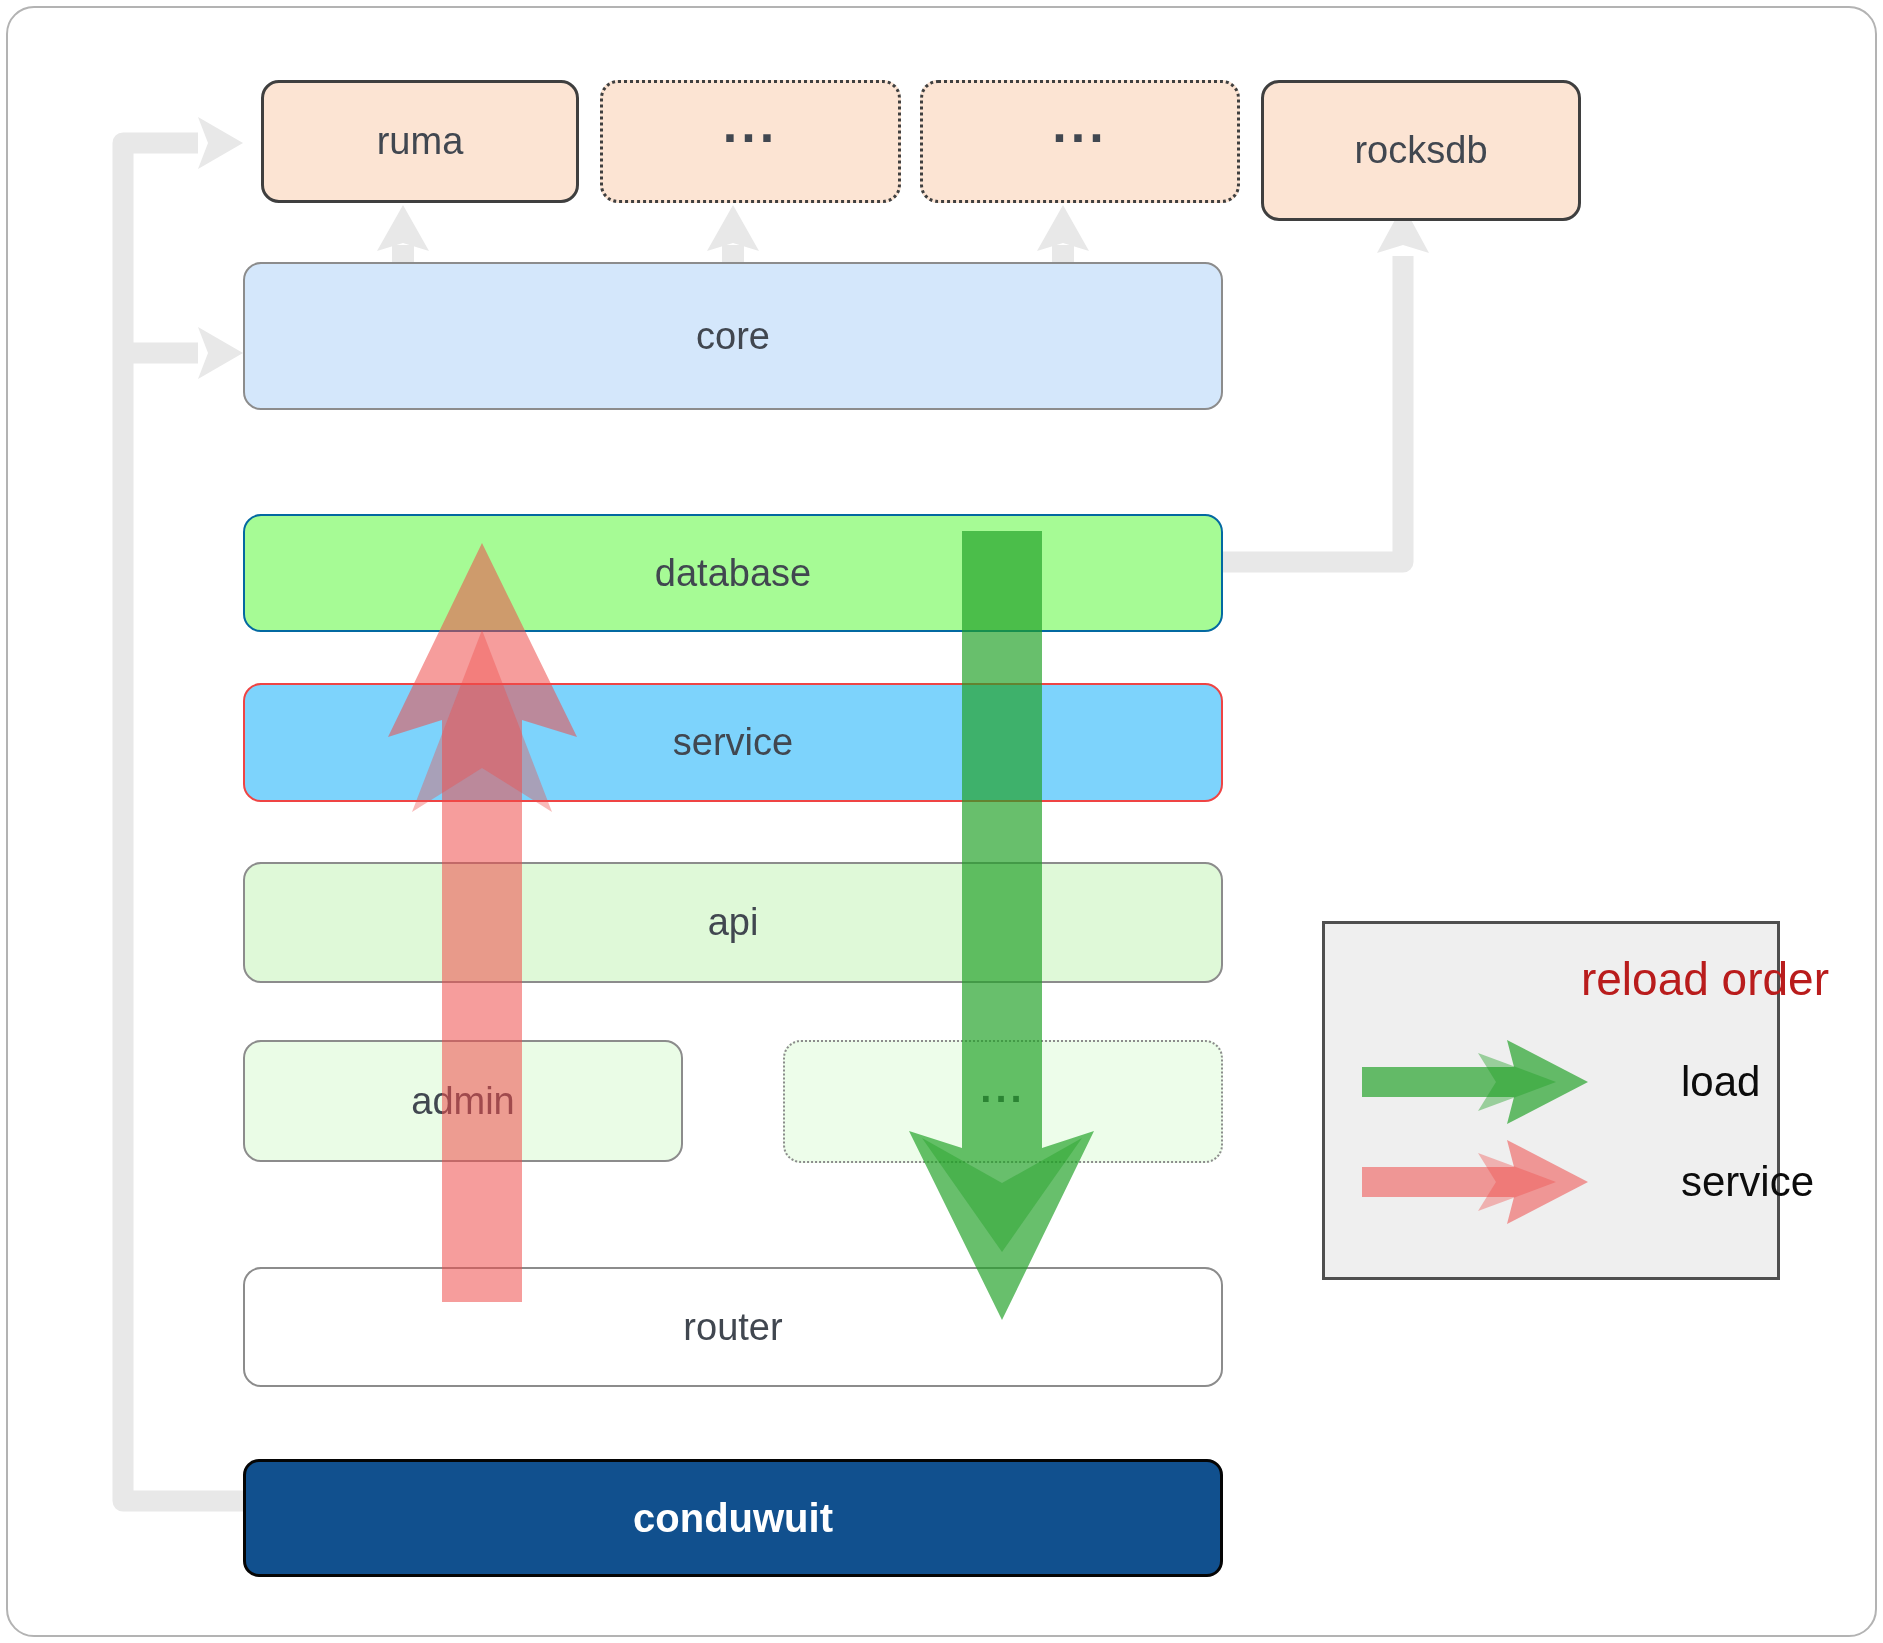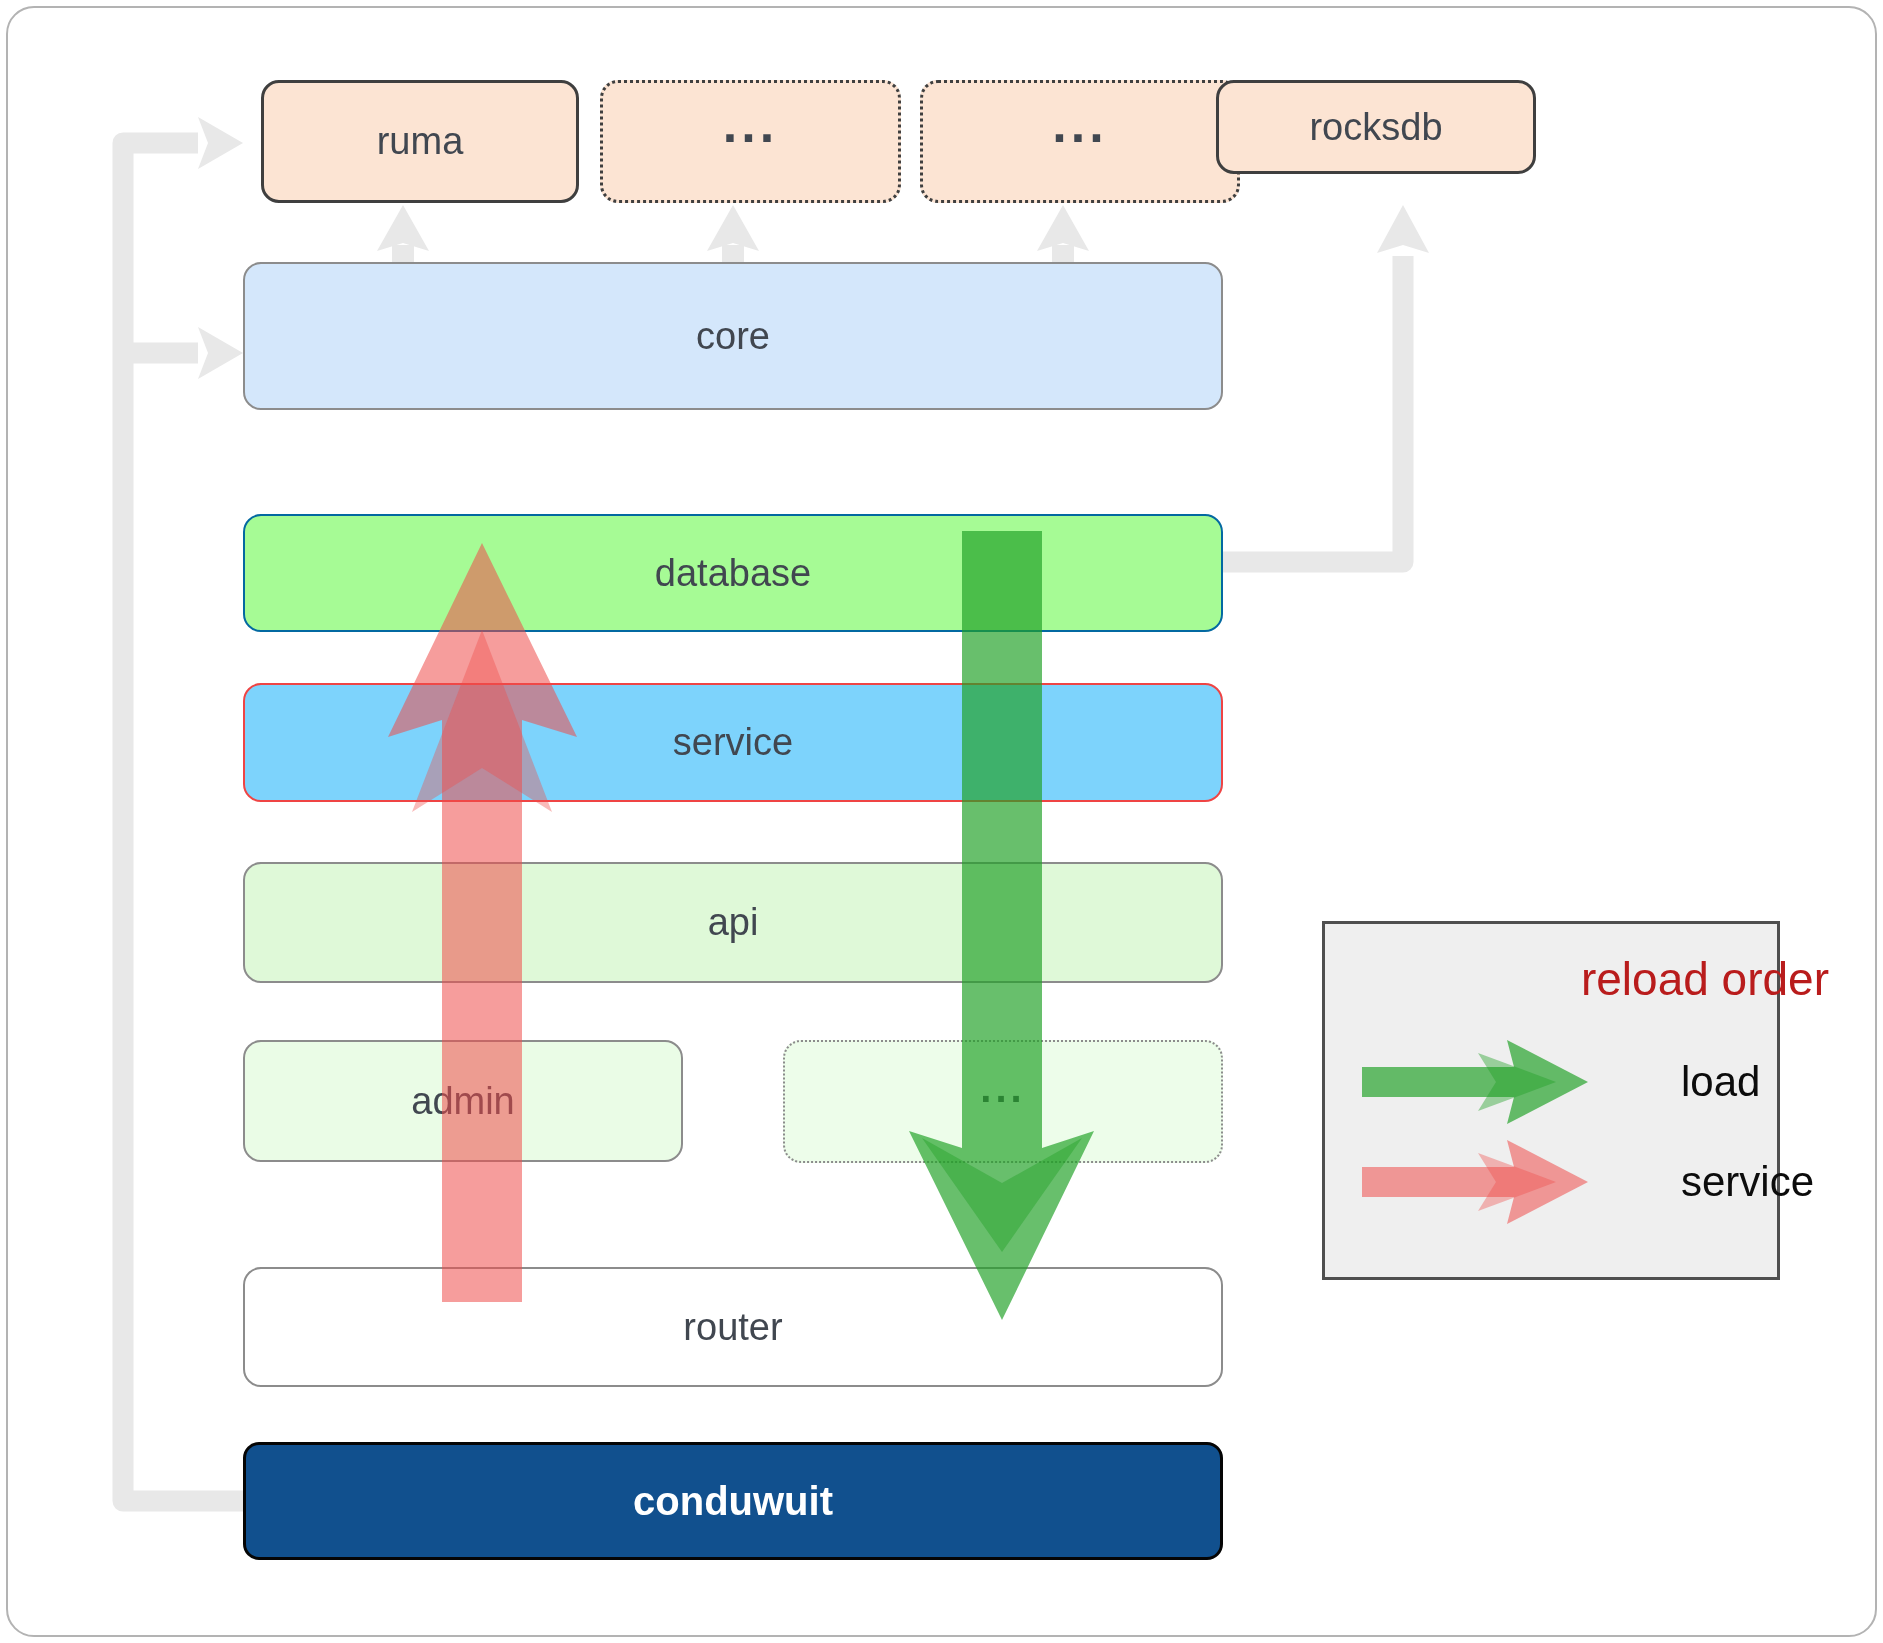--- a/index.html
+++ b/index.html
@@ -15,21 +15,21 @@
        font-size:38px;color:#414750;}
   .peach{background:#fce4d3;border:3px solid #3f3f3f;margin-left:18px;}
   .peach.dotted{border:3px dotted #3f3f3f;}
   .blue{background:#d4e7fb;border:2px solid #8c8c8c;}
   .db{background:#a6fb95;border:2px solid #0369a1;margin-top:12px;}
   .service{background:#7dd3fc;border:2px solid #ef4444;}
   .api{background:#dff9d8;border:2px solid #8c8c8c;}
   .admin{background:#eafce6;border:2px solid #8c8c8c;}
   .greendots{background:#edfdea;border:2px dotted #8c8c8c;}
   .router{background:#ffffff;border:2px solid #8c8c8c;margin-top:45px;}
-  .app{background:#11508e;border:3px solid #050505;border-radius:16px;}
+  .app{background:#11508e;border:3px solid #050505;border-radius:16px;margin-top:17px;}
   .app span{color:#ffffff;font-weight:700;font-size:40px;}
   .dots{font-weight:700;font-size:52px;letter-spacing:4px;transform:translateY(-30%);}
   .legend{position:absolute;left:1322px;top:921px;width:458px;height:359px;z-index:3;
           box-sizing:border-box;background:#efefef;border:3px solid #4f4f4f;}
   .legend-title{position:absolute;left:1322px;top:952px;width:507px;text-align:right;
                 font-size:46px;color:#b91c1c;z-index:5;}
   .legend-label{position:absolute;font-size:42px;color:#0c0c0c;z-index:5;margin-left:39px;}
   .legend-label.load{left:1642px;top:1058px;}
   .legend-label.unload{left:1642px;top:1158px;}
 </style>
@@ -66,21 +66,21 @@
 
 <div class="box peach" style="left:243px;top:80px;width:318px;height:123px">
   <span>ruma</span>
 </div>
 <div class="box peach dotted" style="left:582px;top:80px;width:301px;height:123px">
   <span class="dots">...</span>
 </div>
 <div class="box peach dotted" style="left:902px;top:80px;width:320px;height:123px">
   <span class="dots">...</span>
 </div>
-<div class="box peach" style="left:1198px;top:80px;width:320px;height:94px">
+<div class="box peach" style="left:1243px;top:80px;width:320px;height:141px">
   <span>rocksdb</span>
 </div>
 
 <div class="box blue" style="left:243px;top:262px;width:980px;height:148px">
   <span>core</span>
 </div>
 
 <div class="box db" style="left:243px;top:502px;width:980px;height:118px">
   <span>database</span>
 </div>

